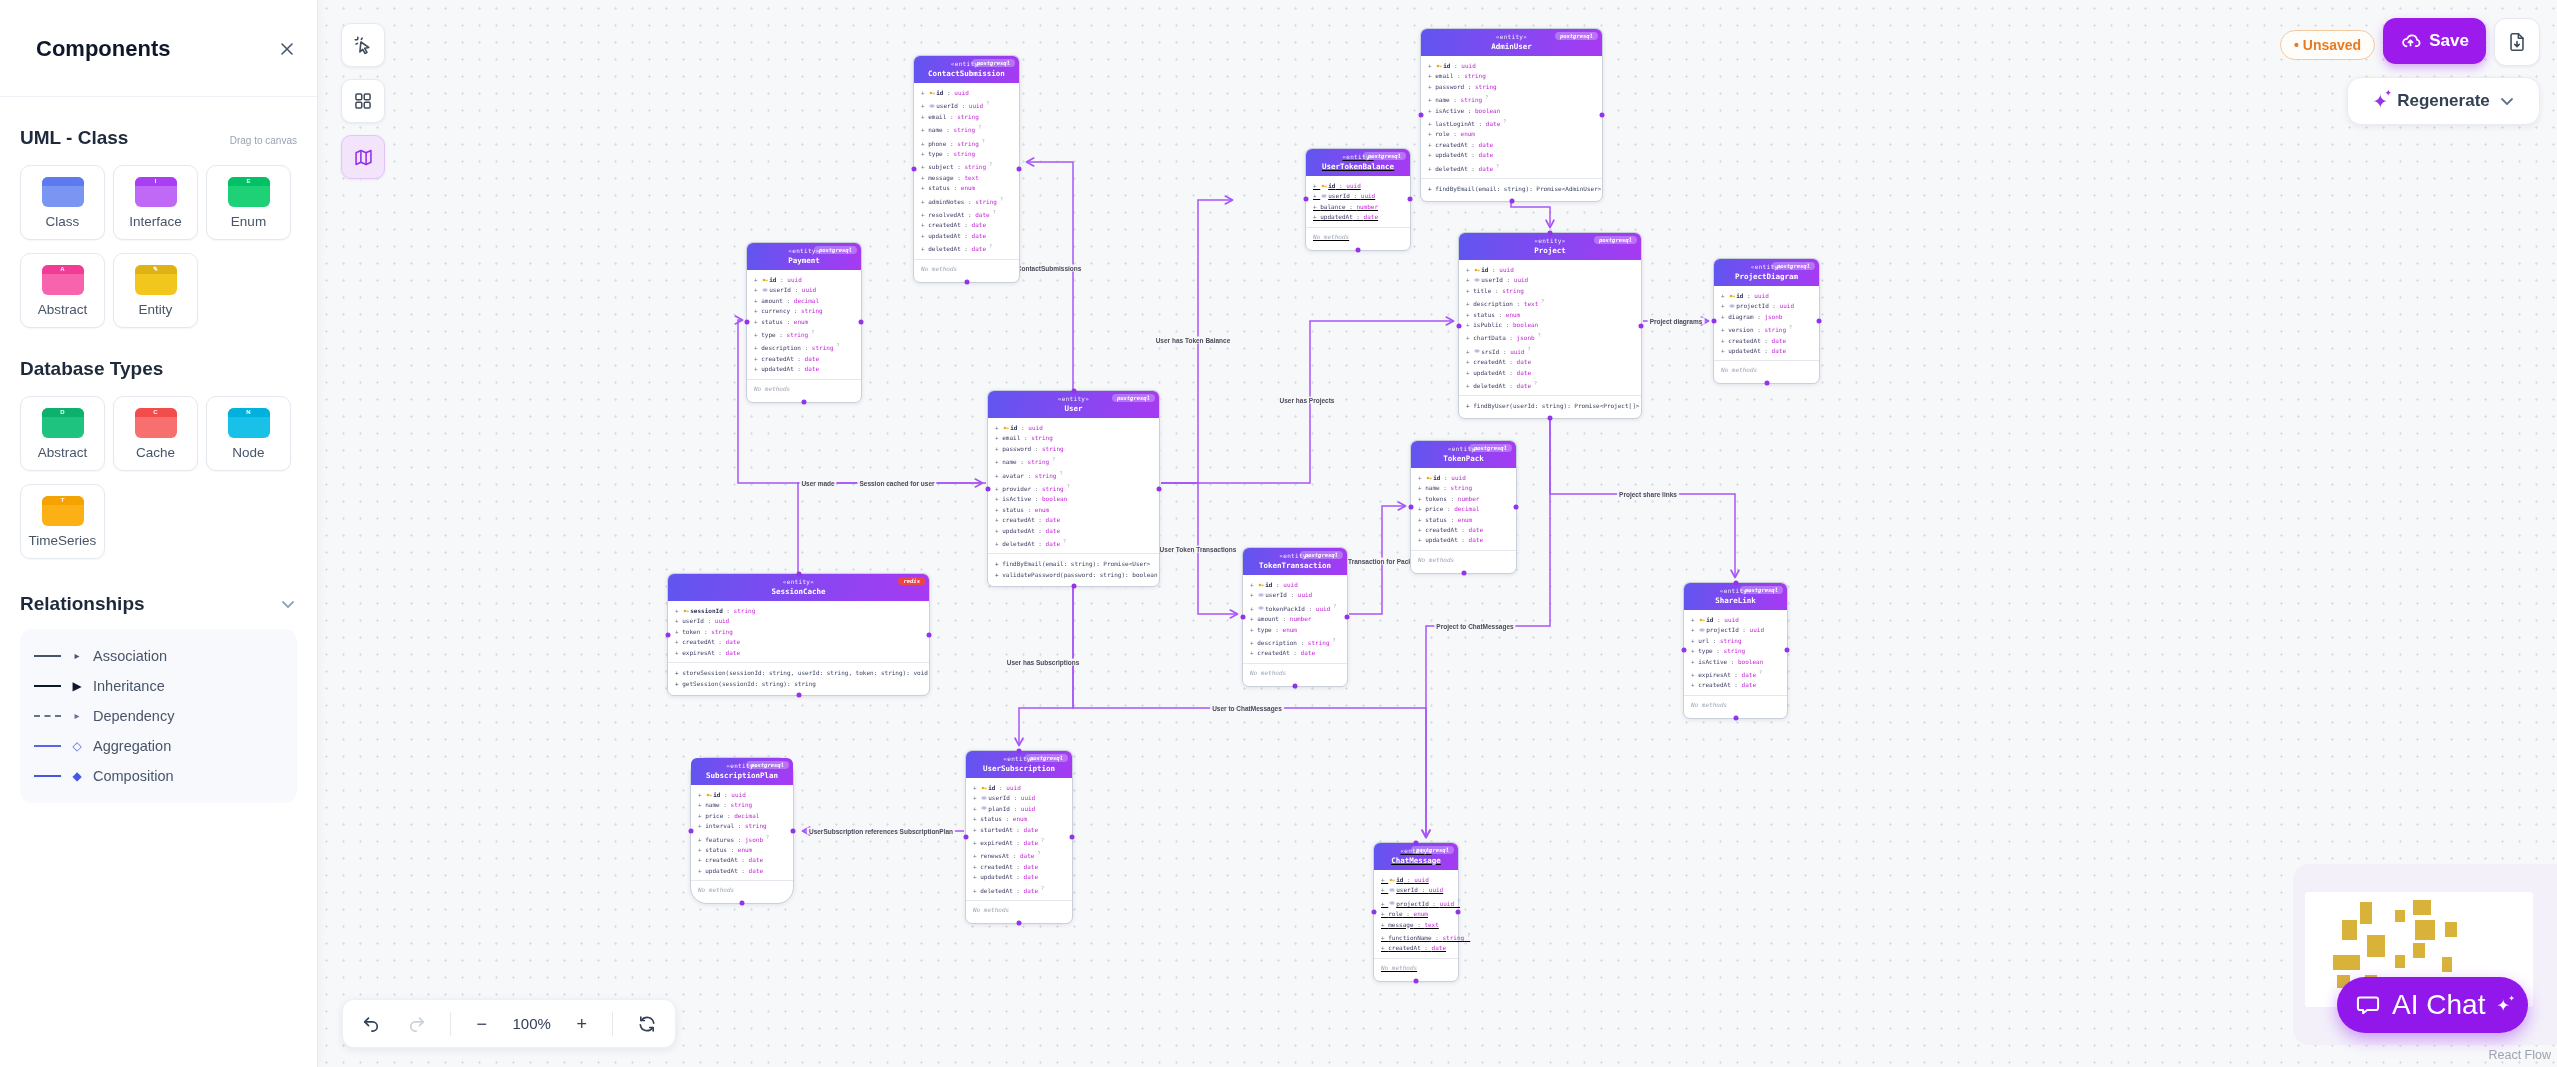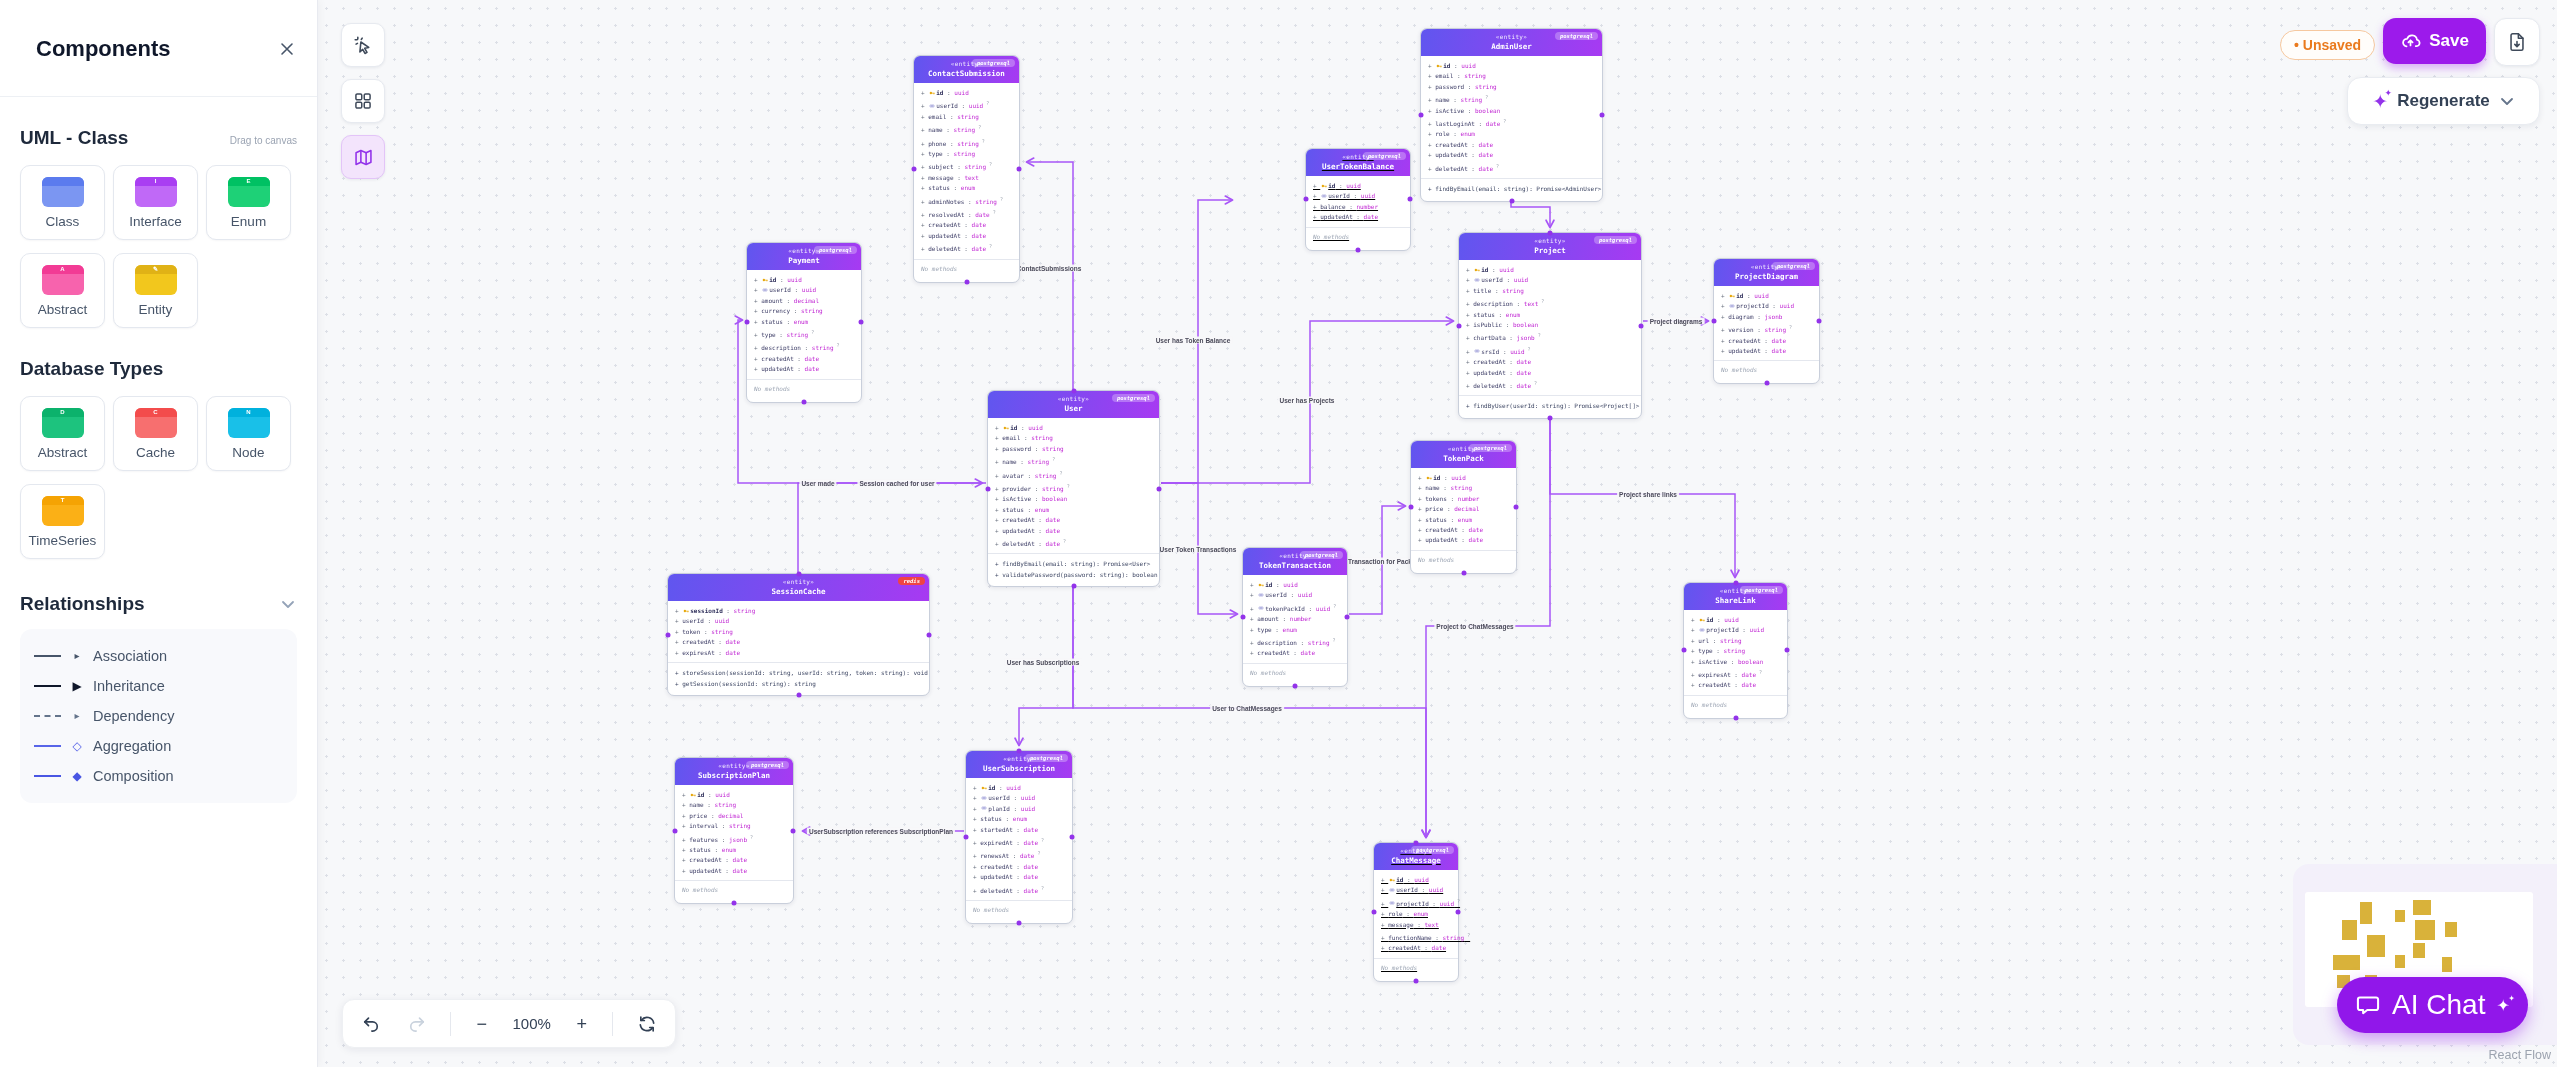--- a/index.html
+++ b/index.html
@@ -503,21 +503,21 @@
           <div class="frow"><span>+ </span><span class="fname">createdAt</span><span> : </span><span class="ftype">date</span></div>
         </div>
         <div class="node-meth">
           <div class="no-meth">No methods</div>
         </div>
         <span class="handle" style="left: 0%; top: 50%; transform: translate(-50%, -50%);"></span>
         <span class="handle" style="left: 100%; top: 50%; transform: translate(-50%, -50%);"></span>
         <span class="handle" style="left: 50%; top: 100%; transform: translate(-50%, -50%);"></span>
         <span class="handle" style="left: 50%; top: 0%; transform: translate(-50%, -50%);"></span>
       </div>
-      <div class="node" style="left: 674px; top: 757px; width: 120px;">
+      <div class="node" style="left: 690px; top: 757px; width: 104px; border-radius: 17px;">
         <div class="node-head">
           <div class="node-stereo">«entity»</div>
           <div class="node-title">SubscriptionPlan</div>
           <span class="node-badge">postgresql</span>
         </div>
         <div class="node-body">
           <div class="frow"><span>+ </span><svg class="fico" viewBox="0 0 16 16">
               <g fill="#e7a80c">
                 <circle cx="5" cy="8" r="3.2"></circle>
                 <rect x="7.5" y="7.1" width="7.5" height="1.9" rx="0.5"></rect>

